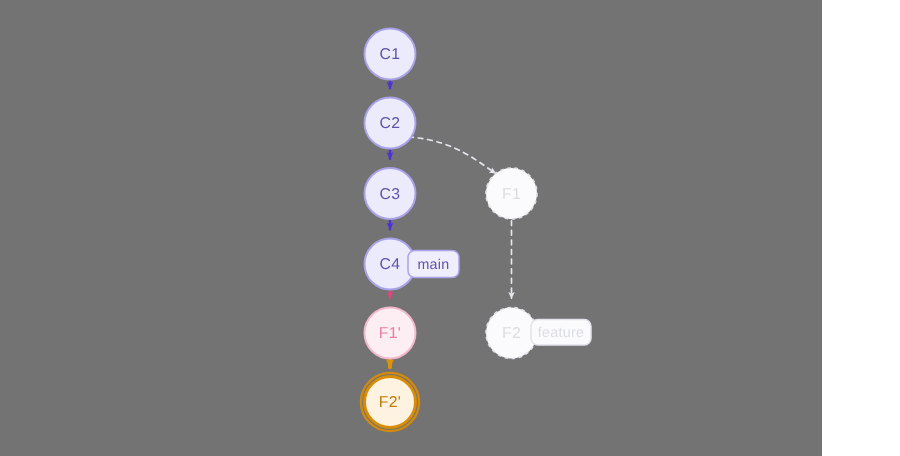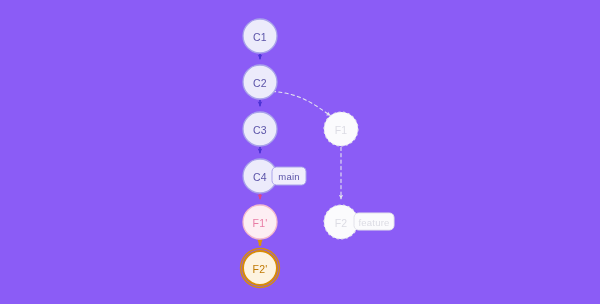--- a/index.html
+++ b/index.html
@@ -8,23 +8,23 @@
     background: #ffffff;
   }
   body {
     width: 600px;
     height: 304px;
     font-family: "Liberation Sans", sans-serif;
     overflow: hidden;
   }
   #canvas {
     position: relative;
-    width: 600px;
+    width: 548px;
     height: 304px;
-    background: #8b5cf6;
+    background: #737373;
   }
   #graph-svg {
     position: absolute;
     left: 0;
     top: 0;
     width: 600px;
     height: 304px;
   }
   .node-label {
     font-family: "Liberation Sans", sans-serif;

